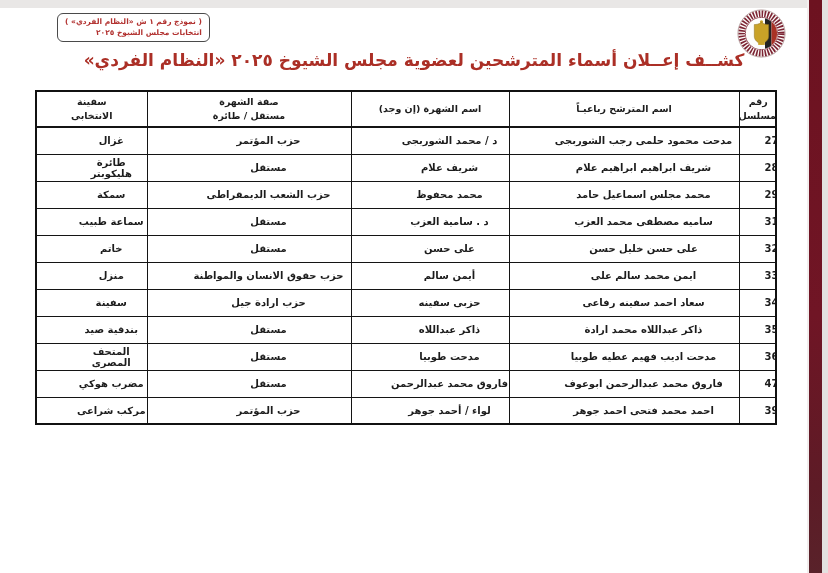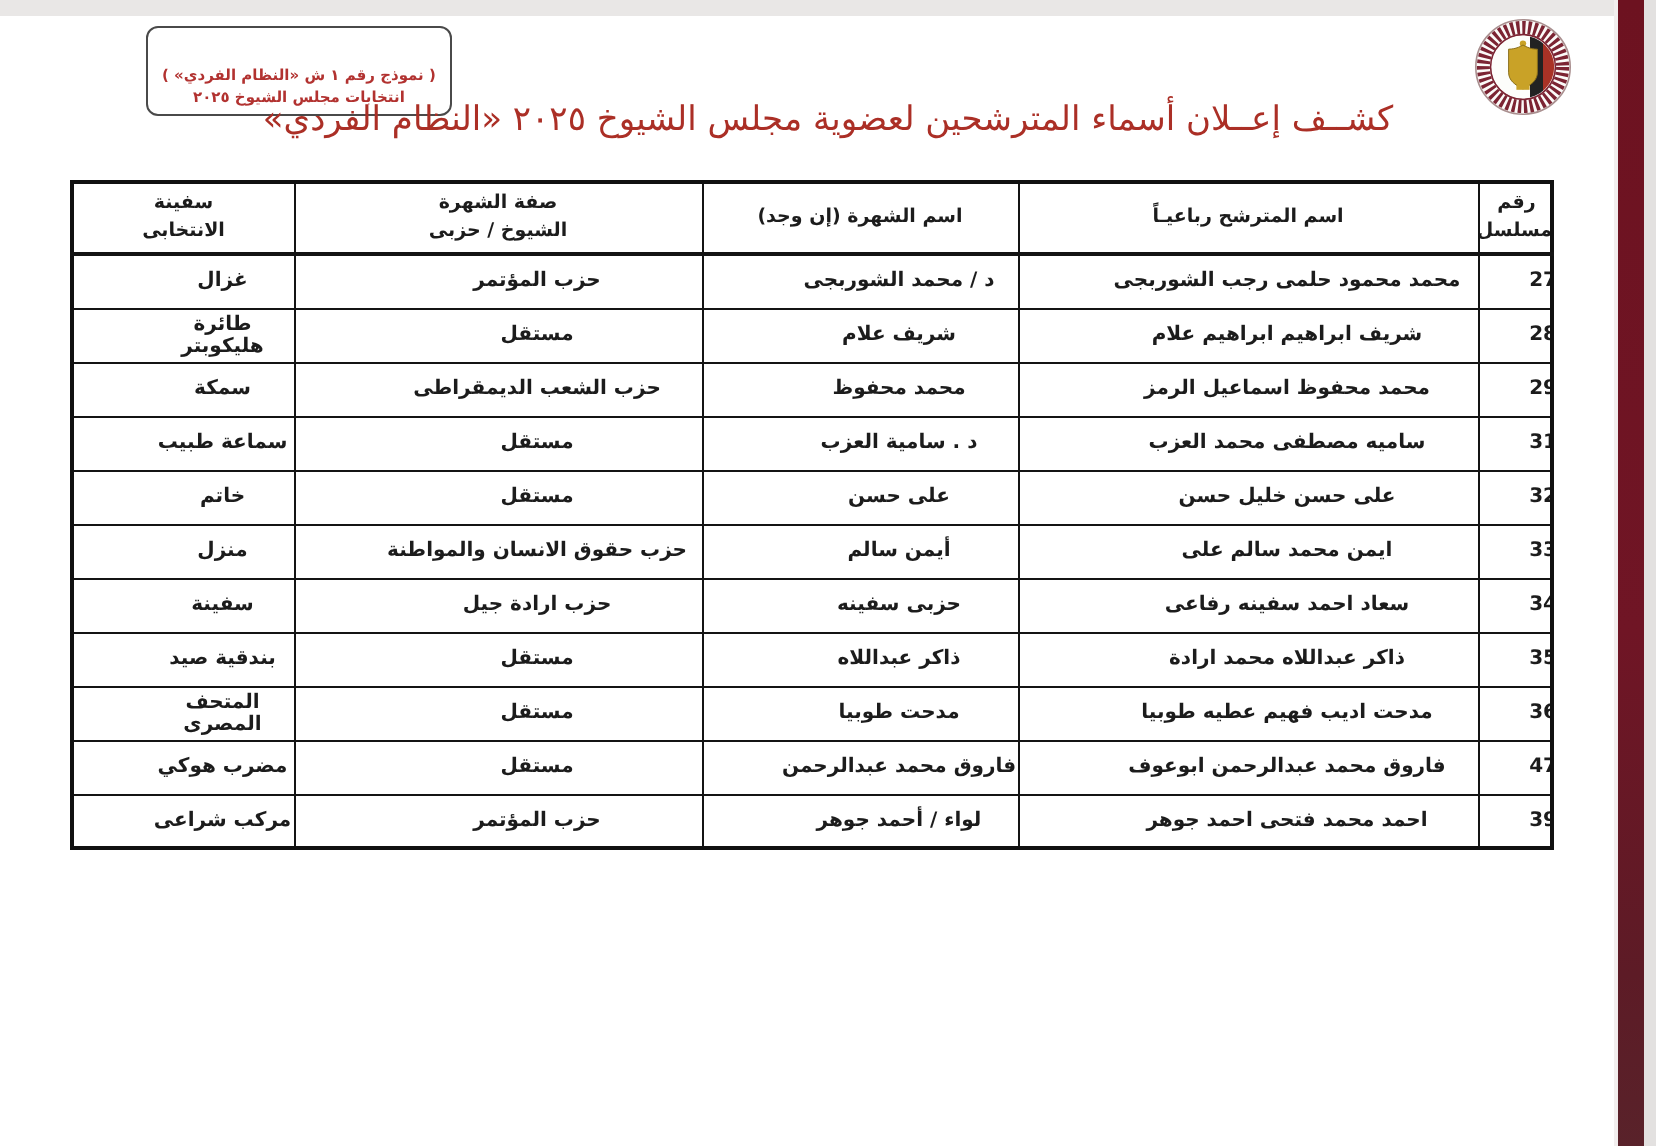--- a/index.html
+++ b/index.html
@@ -22,39 +22,38 @@
     background: #e3e1e0;
   }
   .maroon-band {
     position: absolute; top: 0; right: 6px; width: 15px; height: 573px;
     background: linear-gradient(180deg, #6d1220 0%, #701525 55%, #5d1b26 85%, #59222a 100%);
     border-left: 2px solid #f2eeee;
   }
   
   .form-box {
     position: absolute; top: 13px; left: 57px;
-    min-width: 114px; padding: 19px 7px 2px 7px;
+    min-width: 114px; padding: 3px 7px 2px 7px;
     border: 1.2px solid #4a4a4a; border-radius: 6px;
-    text-align: center;
+    text-align: right;
     color: #b23230;
     font-size: 7.5px; font-weight: bold; line-height: 1.45;
     direction: rtl;
-    margin-left: 16px;
   }
   
   .emblem {
     position: absolute; top: 9px; right: 42px;
     width: 49px; height: 49px;
   }
   
   .page-title {
     position: absolute; top: 50px; right: 21px; left: 21px;
     text-align: center;
     color: #ab2f26;
-    font-size: 17px; font-weight: normal;
+    font-size: 17px; font-weight: bold;
     letter-spacing: 0px;
   }
   
   .candidates-table {
     position: absolute; top: 90px; right: 51px;
     width: 740px;
     border-collapse: collapse;
     direction: rtl;
     table-layout: fixed;
     background: #fff;
@@ -132,46 +131,46 @@
         <span class="hdr-line">مسلسل</span>
       </th>
       <th>
         <span class="hdr-line">اسم المترشح رباعيـاً</span>
       </th>
       <th>
         <span class="hdr-line">اسم الشهرة (إن وجد)</span>
       </th>
       <th>
         <span class="hdr-line">صفة الشهرة</span>
-        <span class="hdr-line">الشيوخ / حزبى</span>
+        <span class="hdr-line">مستقل / طائرة</span>
       </th>
       <th>
         <span class="hdr-line">سفينة</span>
         <span class="hdr-line">الانتخابى</span>
       </th>
     </tr>
   </thead>
   <tbody>
       <tr>
         <td>27</td>
-        <td>محمد محمود حلمى رجب الشوربجى</td>
+        <td>مدحت محمود حلمى رجب الشوربجى</td>
         <td>د / محمد الشوربجى</td>
         <td>حزب المؤتمر</td>
         <td>غزال</td>
       </tr>
       <tr>
         <td>28</td>
         <td>شريف ابراهيم ابراهيم علام</td>
         <td>شريف علام</td>
         <td>مستقل</td>
         <td>طائرة هليكوبتر</td>
       </tr>
       <tr>
         <td>29</td>
-        <td>محمد محفوظ اسماعيل الرمز</td>
+        <td>محمد مجلس اسماعيل حامد</td>
         <td>محمد محفوظ</td>
         <td>حزب الشعب الديمقراطى</td>
         <td>سمكة</td>
       </tr>
       <tr>
         <td>31</td>
         <td>ساميه مصطفى محمد العزب</td>
         <td>د . سامية العزب</td>
         <td>مستقل</td>
         <td>سماعة طبيب</td>

